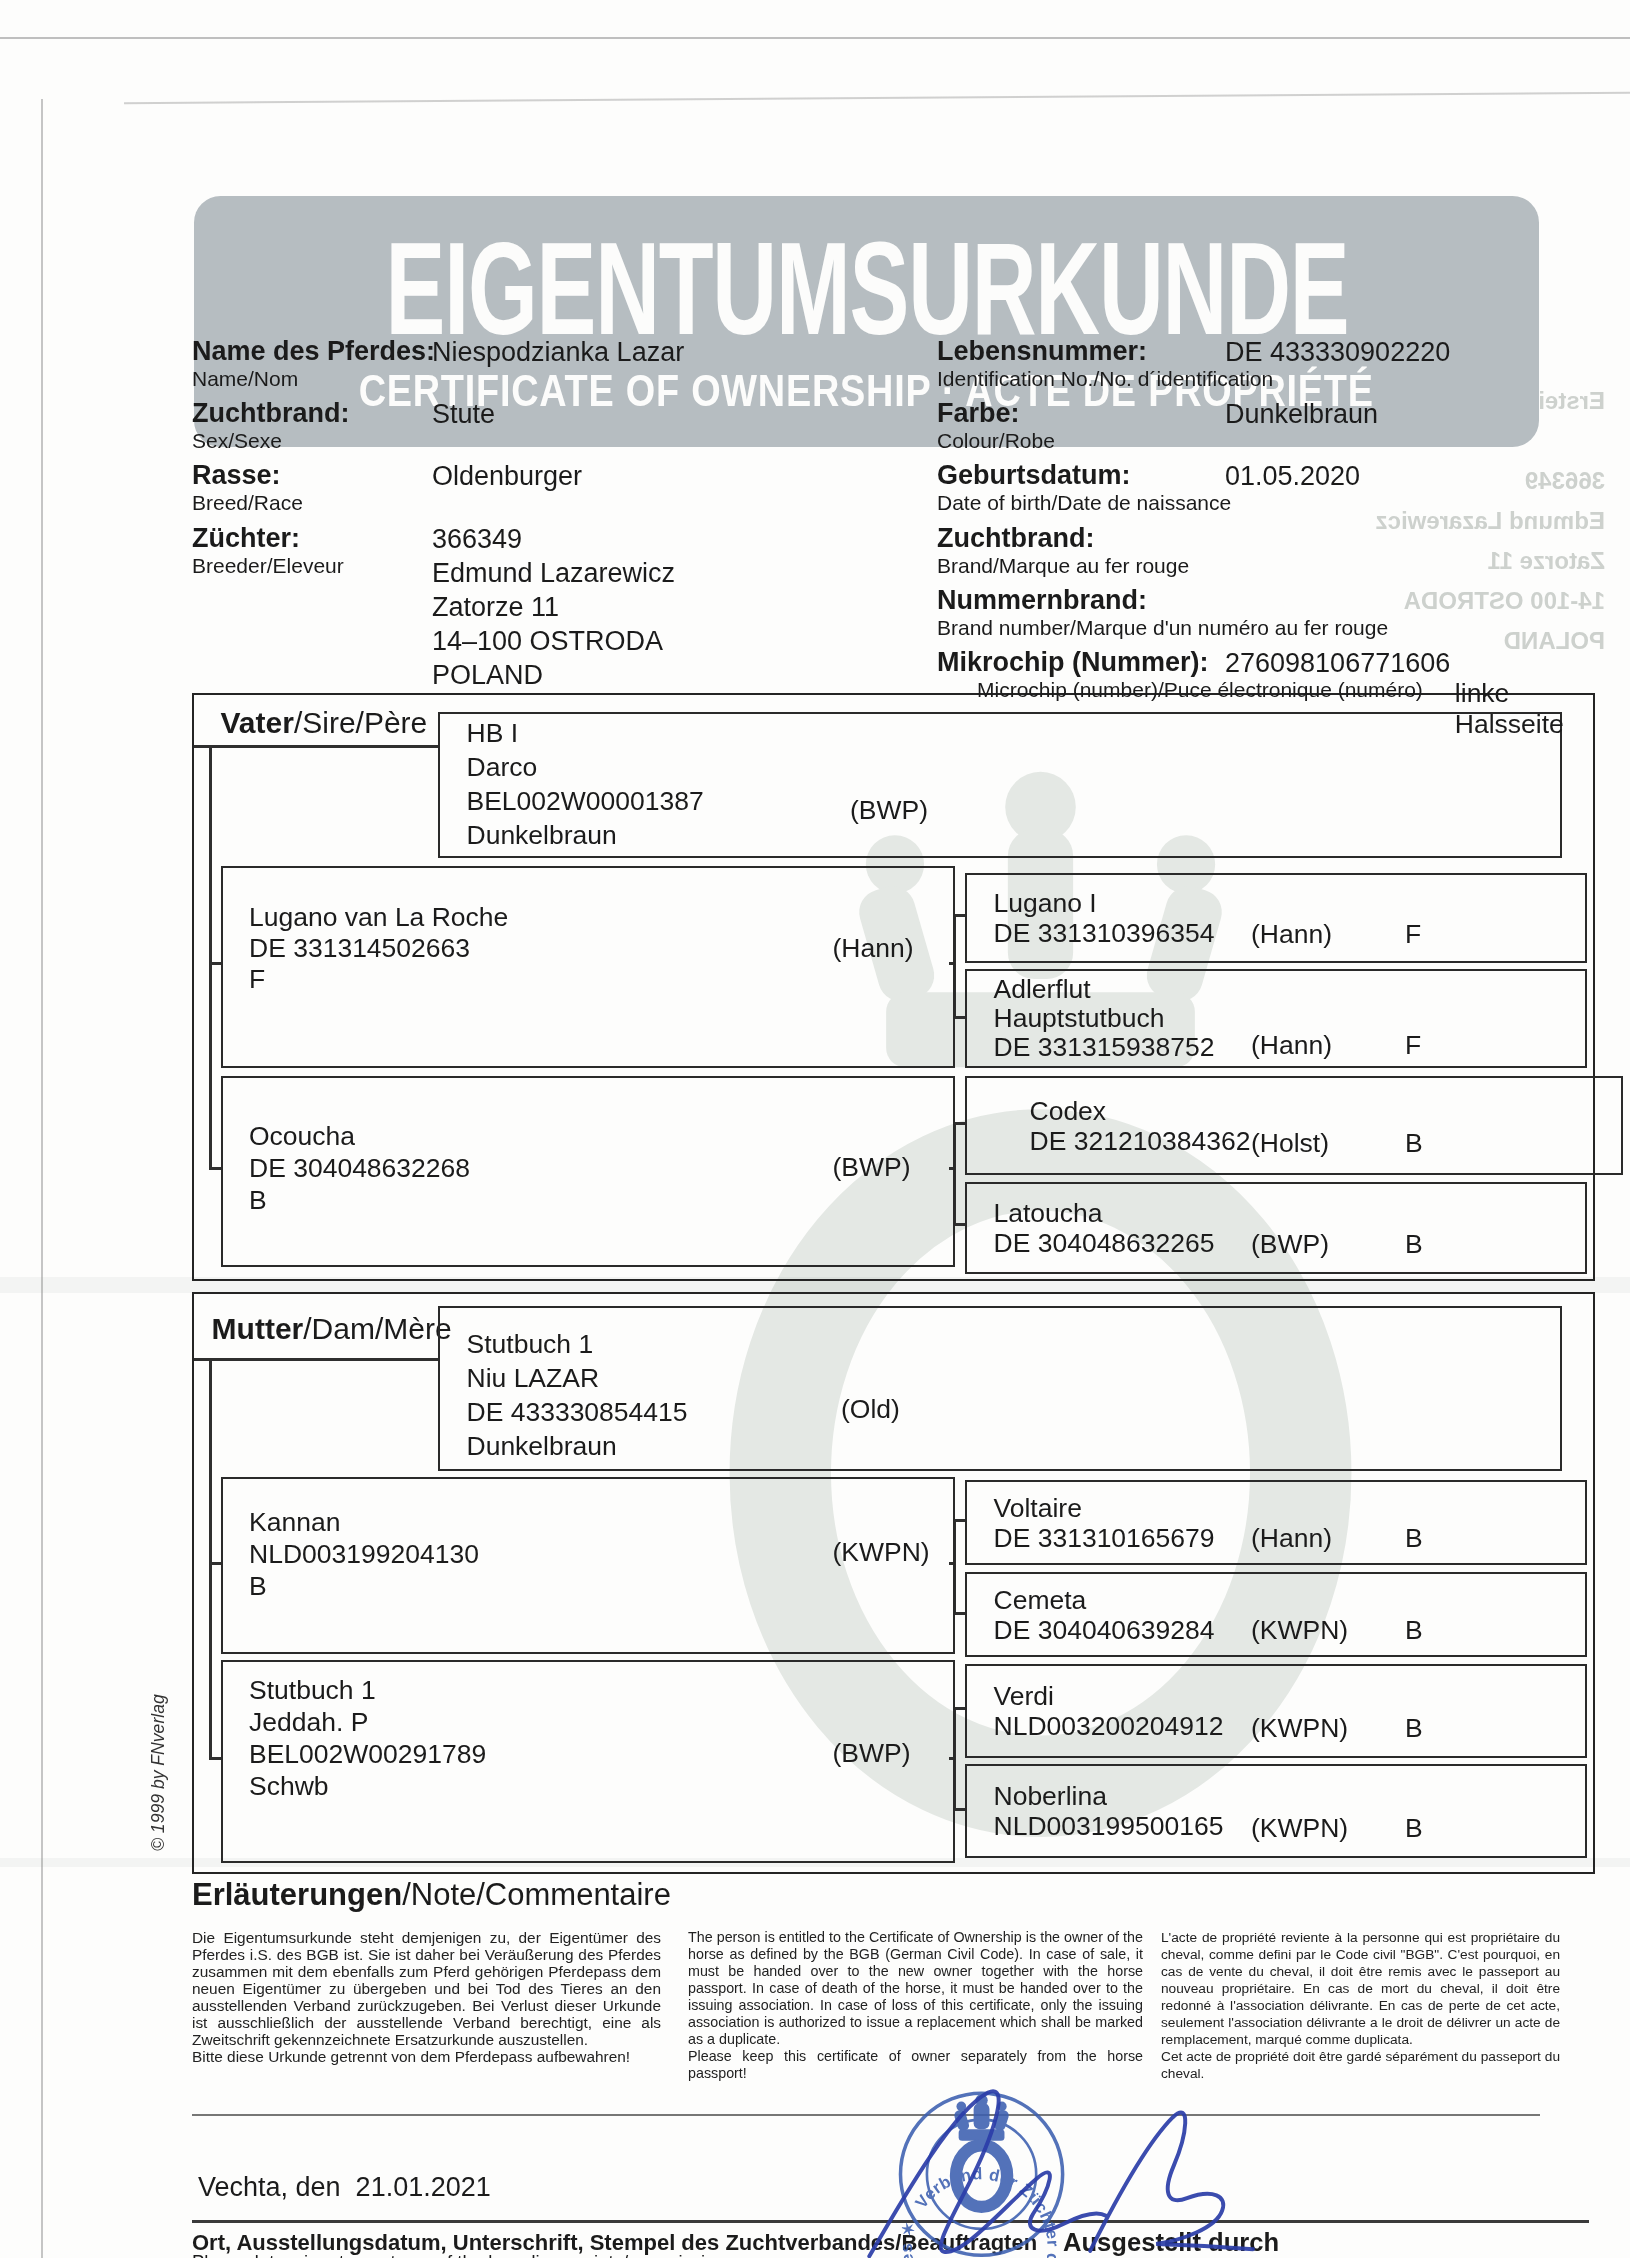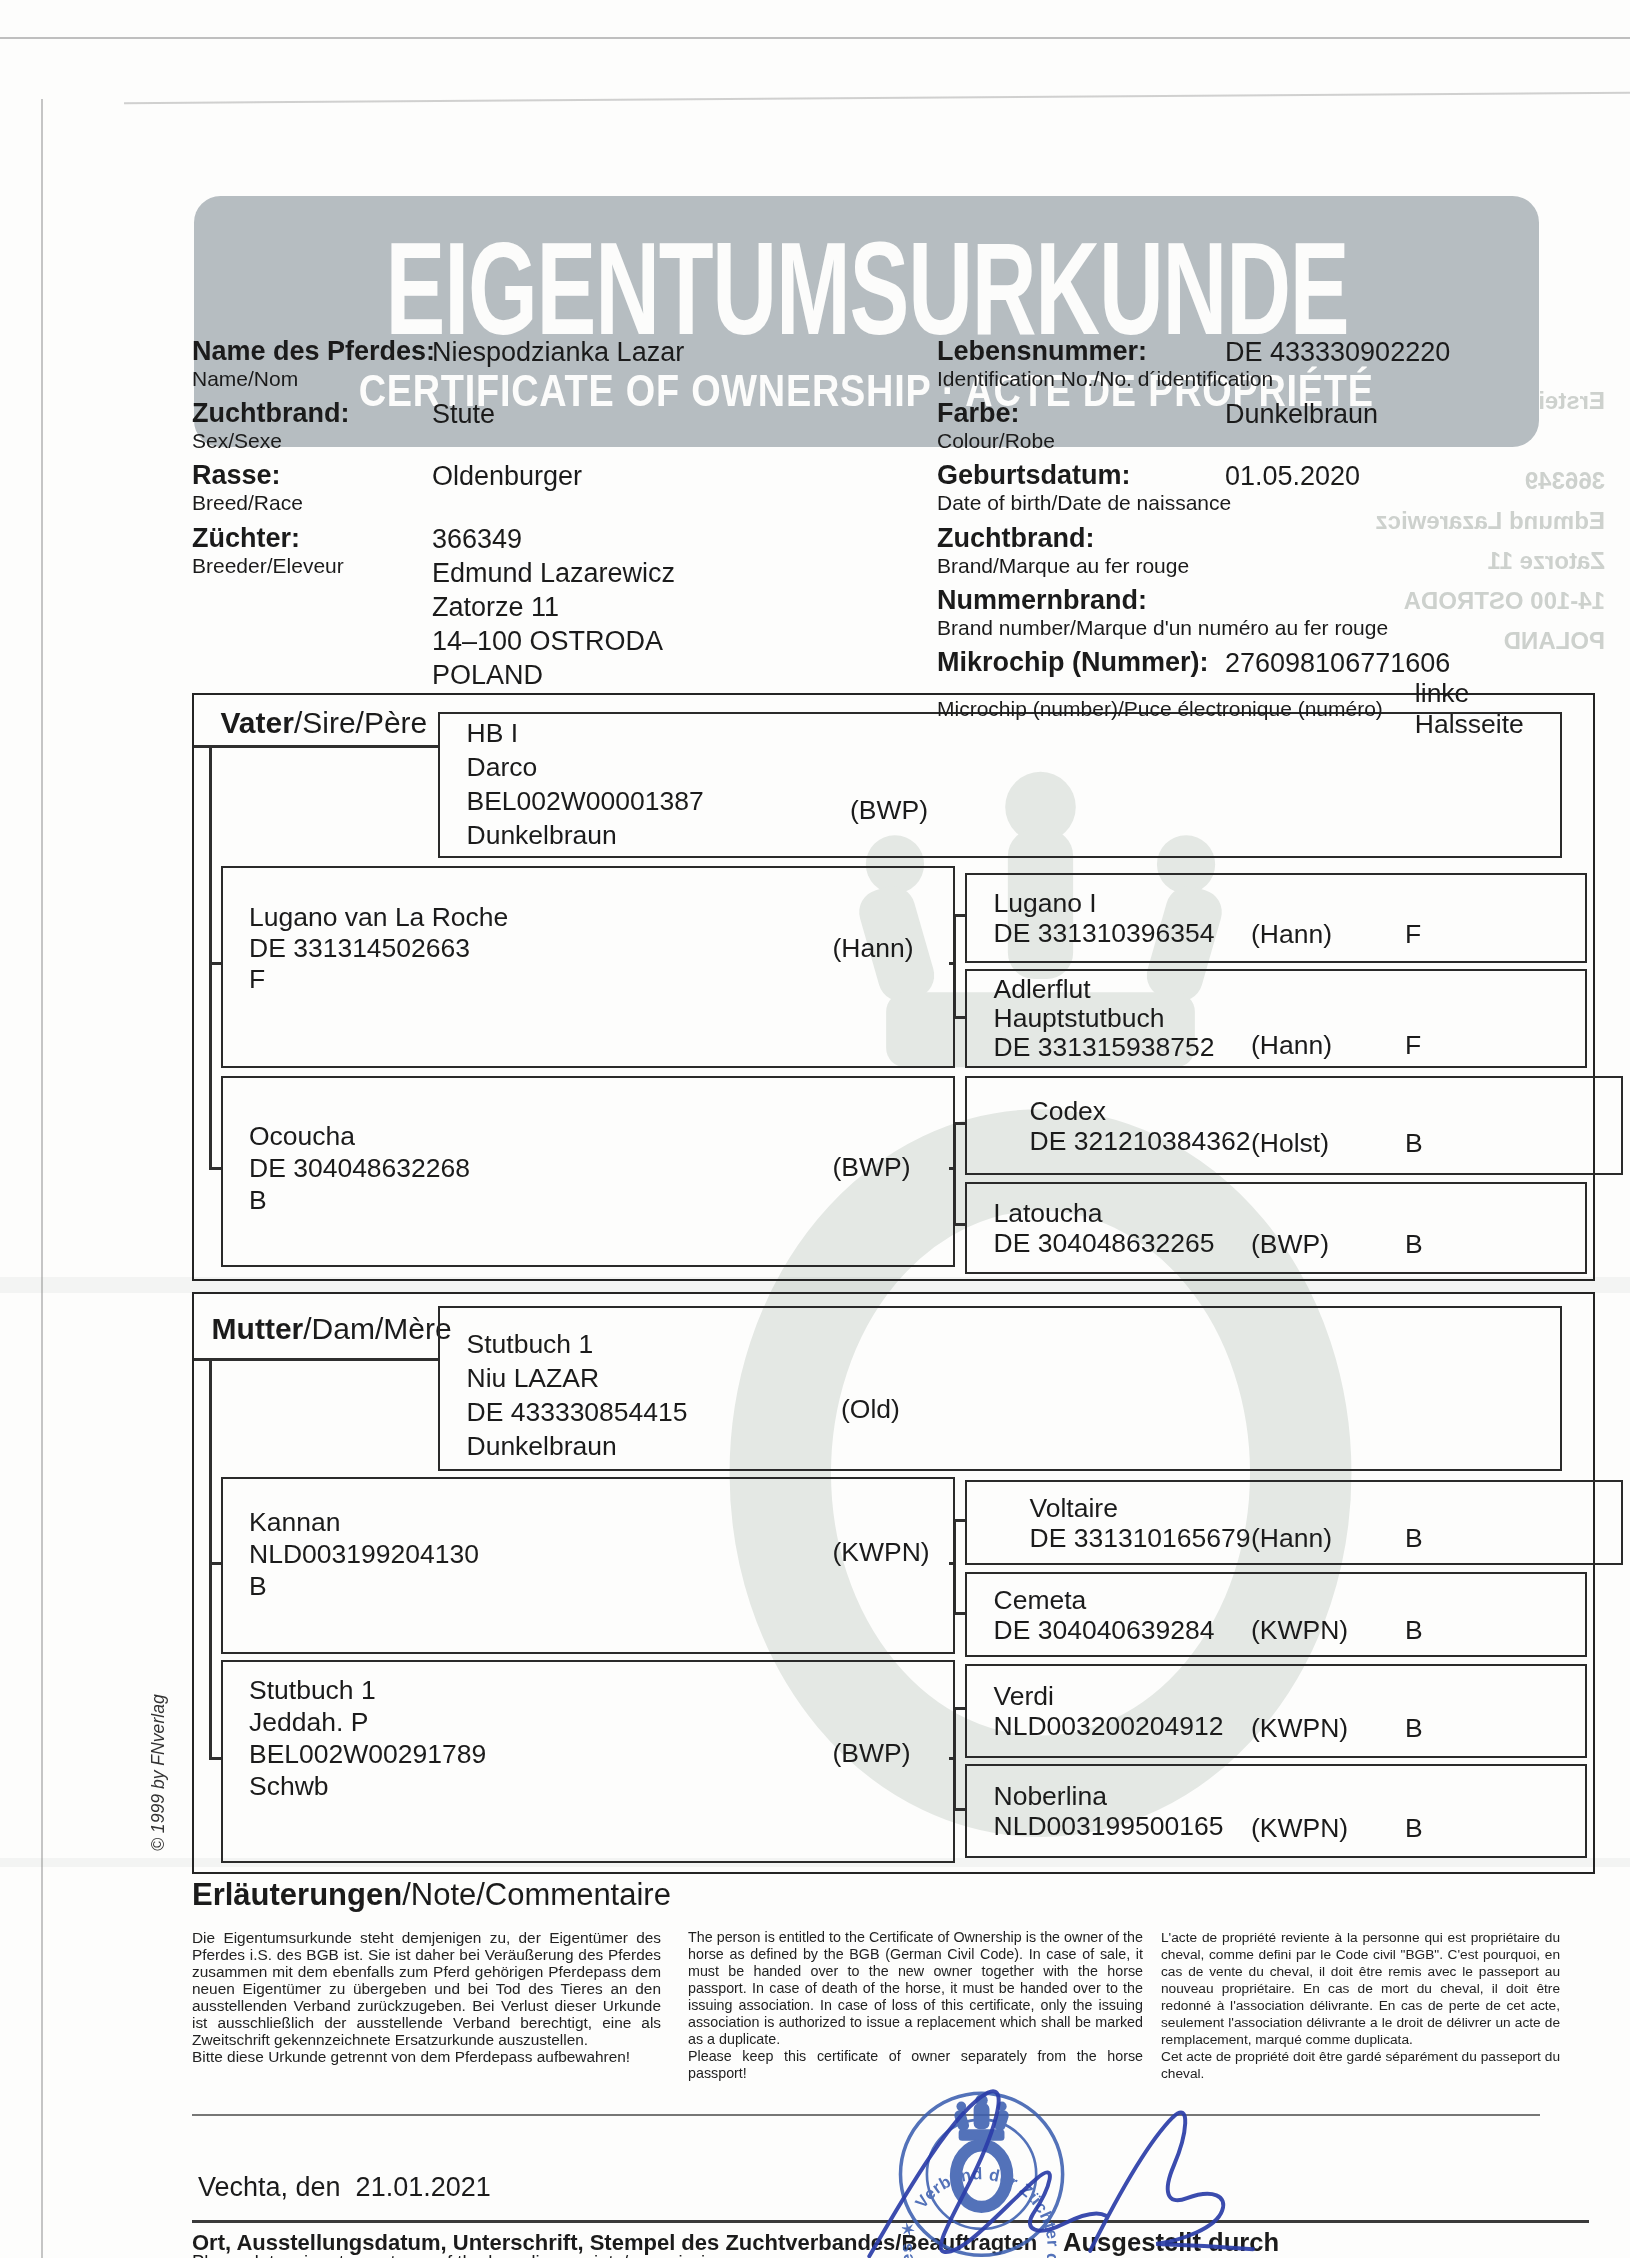--- a/index.html
+++ b/index.html
@@ -29,21 +29,21 @@
   .info-col{position:absolute;display:flex;flex-direction:column;z-index:2;}
   .info-row{display:flex;margin-bottom:6.2px;}
   .info-labels{flex:0 0 auto;}
   .info-col.left .info-labels{width:240px;}
   .info-col.right .info-labels{width:288px;}
   .lbl{font-weight:bold;font-size:27px;line-height:32px;white-space:nowrap;}
   .sub{font-size:21px;line-height:24px;white-space:nowrap;}
   .val{font-size:27px;line-height:32px;padding-top:0.9px;white-space:nowrap;}
   .val-lines div{font-size:27px;line-height:34px;white-space:nowrap;}
   .val2{font-size:26.5px;margin-left:32px;}
-  .subflex{display:flex;align-items:center;}
+  .subflex{display:flex;align-items:flex-start;margin-left:40px;}
   
   .ped-outer{position:absolute;border:2.6px solid #242424;z-index:1;background:transparent;}
   .ped-box{position:absolute;border:2.2px solid #2a2a2a;background:transparent;}
   .ped-lines div{font-size:26.5px;line-height:32px;padding-left:26.5px;white-space:nowrap;}
   .ped-breed,.ped-grade{position:absolute;font-size:26.5px;white-space:nowrap;}
   .gbox{display:flex;flex-direction:column;justify-content:center;}
   .tree{position:absolute;background:#2f2f2f;}
   .seclabel{position:absolute;font-size:30px;white-space:nowrap;}
   .seclabel b{font-weight:bold;}
   
@@ -314,21 +314,21 @@
     <div class="ped-box" style="left:26.5px;top:366px;width:730px;height:199px;">
       <div class="ped-lines" style="padding-top:12.4px;">
         <div style="line-height:32px;">Stutbuch 1</div>
         <div style="line-height:32px;">Jeddah. P</div>
         <div style="line-height:32px;">BEL002W00291789</div>
         <div style="line-height:32px;">Schwb</div>
       </div>
       <span class="ped-breed" style="left:610px;top:76px;">(BWP)</span>
     </div>
 
-    <div class="ped-box gbox" style="left:771px;top:186px;width:618px;height:81px;padding-left:36px;">
+    <div class="ped-box gbox" style="left:771px;top:186px;width:618px;height:81px;">
       <div class="ped-lines">
         <div style="line-height:30px;">Voltaire</div>
         <div style="line-height:30px;">DE 331310165679</div>
       </div>
       <span class="ped-breed" style="left:284px;bottom:8.8px;">(Hann)</span>
       <span class="ped-grade" style="left:438px;bottom:8.8px;">B</span>
     </div>
     <div class="ped-box gbox" style="left:771px;top:278px;width:618px;height:81px;">
       <div class="ped-lines">
         <div style="line-height:30px;">Cemeta</div>

